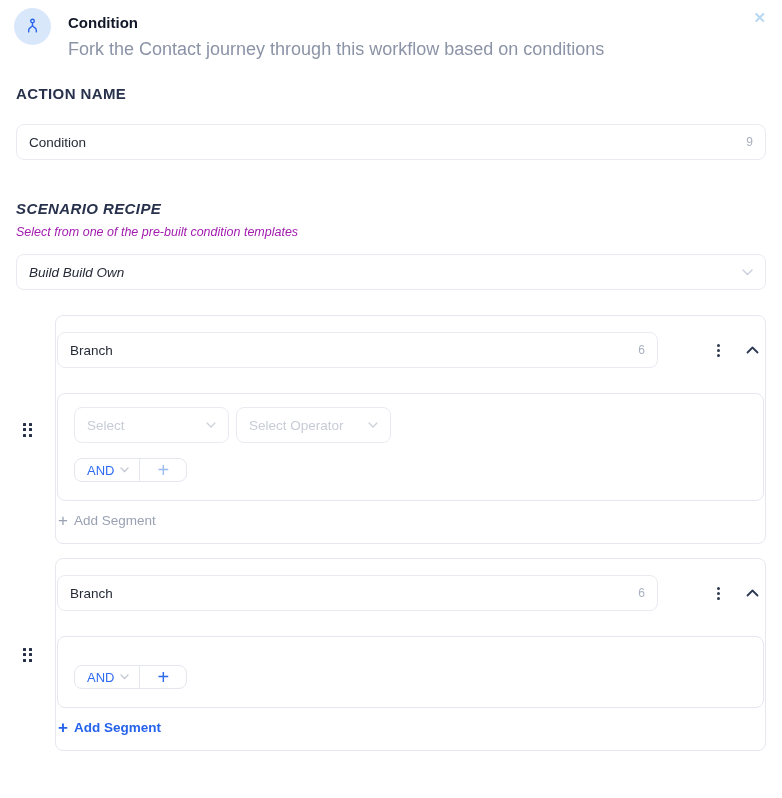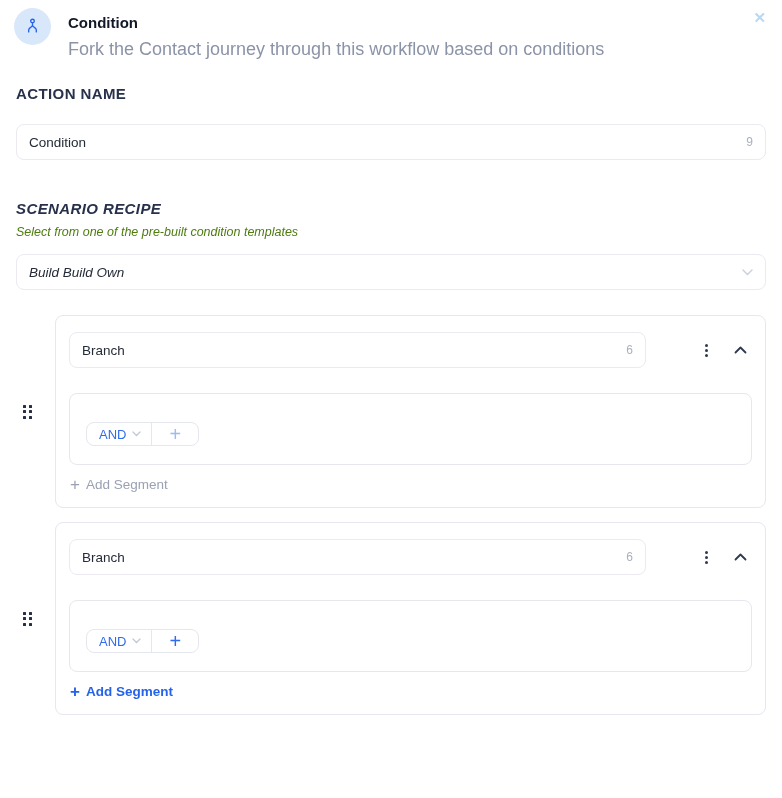--- a/index.html
+++ b/index.html
@@ -29,21 +29,21 @@
     padding: 2px;
   }
 
   
   main { padding: 0 16px; }
   .sec-label {
     font-size: 15px; font-weight: 700; letter-spacing: .4px;
     color: #27314b; text-transform: uppercase;
   }
   .sec-action { margin-top: 25px; }
-  .helper { font-size: 12.5px; color: #4d7c0f; margin-top: 8px; }
+  .helper { font-size: 12.5px; color: #a21caf; margin-top: 8px; }
 
   
   .box {
     height: 36px; border: 1px solid #ece9f1; border-radius: 8px;
     display: flex; align-items: center; padding: 0 12px;
     background: #fff; font-size: 13.5px; color: #252b37;
   }
   .box input {
     border: none; outline: none; flex: 1; font: inherit; color: #252b37;
     background: transparent; min-width: 0;
@@ -66,21 +66,21 @@
 
   .drag-col { flex: 0 0 39px; display: flex; align-items: center; padding-left: 5px; }
   .drag-handle {
     display: grid; grid-template-columns: 3px 3px; gap: 2.5px 3px;
     cursor: grab; background: none; border: none; padding: 2px;
   }
   .drag-handle i { width: 3px; height: 3px; background: #252f45; border-radius: 0.5px; }
 
   .branch-card {
     flex: 1; border: 1px solid #e8e6ee; border-radius: 8px;
-    padding: 16px 13px 14px; background: #fff;
+    padding: 16px 1px 14px; background: #fff;
   }
   .branch-head { display: flex; align-items: center; }
   .branch-head .box { flex: 1; }
   .icon-btn { background: none; border: none; cursor: pointer; display: flex; align-items: center; justify-content: center; width: 24px; height: 24px; }
   .kebab { margin-left: 48px; flex-direction: column; gap: 2px; }
   .kebab i { width: 3px; height: 3px; border-radius: 50%; background: #2e3a50; }
   .collapse { margin-left: 10px; }
 
   .segment-box {
     margin-top: 25px; border: 1px solid #e8e6ee; border-radius: 8px;
@@ -179,20 +179,34 @@
               <i></i>
             </button>
           <button class="icon-btn collapse">
             <svg width="13" height="8" viewBox="0 0 13 8">
                 <polyline points="1.5,6.5 6.5,1.5 11.5,6.5" fill="none" stroke="#2e3a50" stroke-width="1.8" stroke-linecap="round" stroke-linejoin="round"></polyline>
               </svg>
           </button>
         </div>
 
         <div class="segment-box">
+          <div class="cond-row">
+            <div class="box select placeholder">
+              <span class="val">Select</span>
+              <svg class="chev" width="10" height="6" viewBox="0 0 10 6">
+                  <polyline points="1,1 5,5 9,1" fill="none" stroke="#ccd1db" stroke-width="1.3" stroke-linecap="round"></polyline>
+                </svg>
+            </div>
+            <div class="box select placeholder">
+              <span class="val">Select Operator</span>
+              <svg class="chev" width="10" height="6" viewBox="0 0 10 6">
+                  <polyline points="1,1 5,5 9,1" fill="none" stroke="#ccd1db" stroke-width="1.3" stroke-linecap="round"></polyline>
+                </svg>
+            </div>
+          </div>
           <div class="and-row">
             <div class="and-group">
               <button class="and-btn">
                 <span class="val">AND</span>
                 <svg width="9" height="6" viewBox="0 0 9 6">
                     <polyline points="1,1 4.5,4.5 8,1" fill="none" stroke="#c3c9d4" stroke-width="1.3" stroke-linecap="round"></polyline>
                   </svg>
               </button>
               <button class="plus-btn">
                   <span>+</span>

